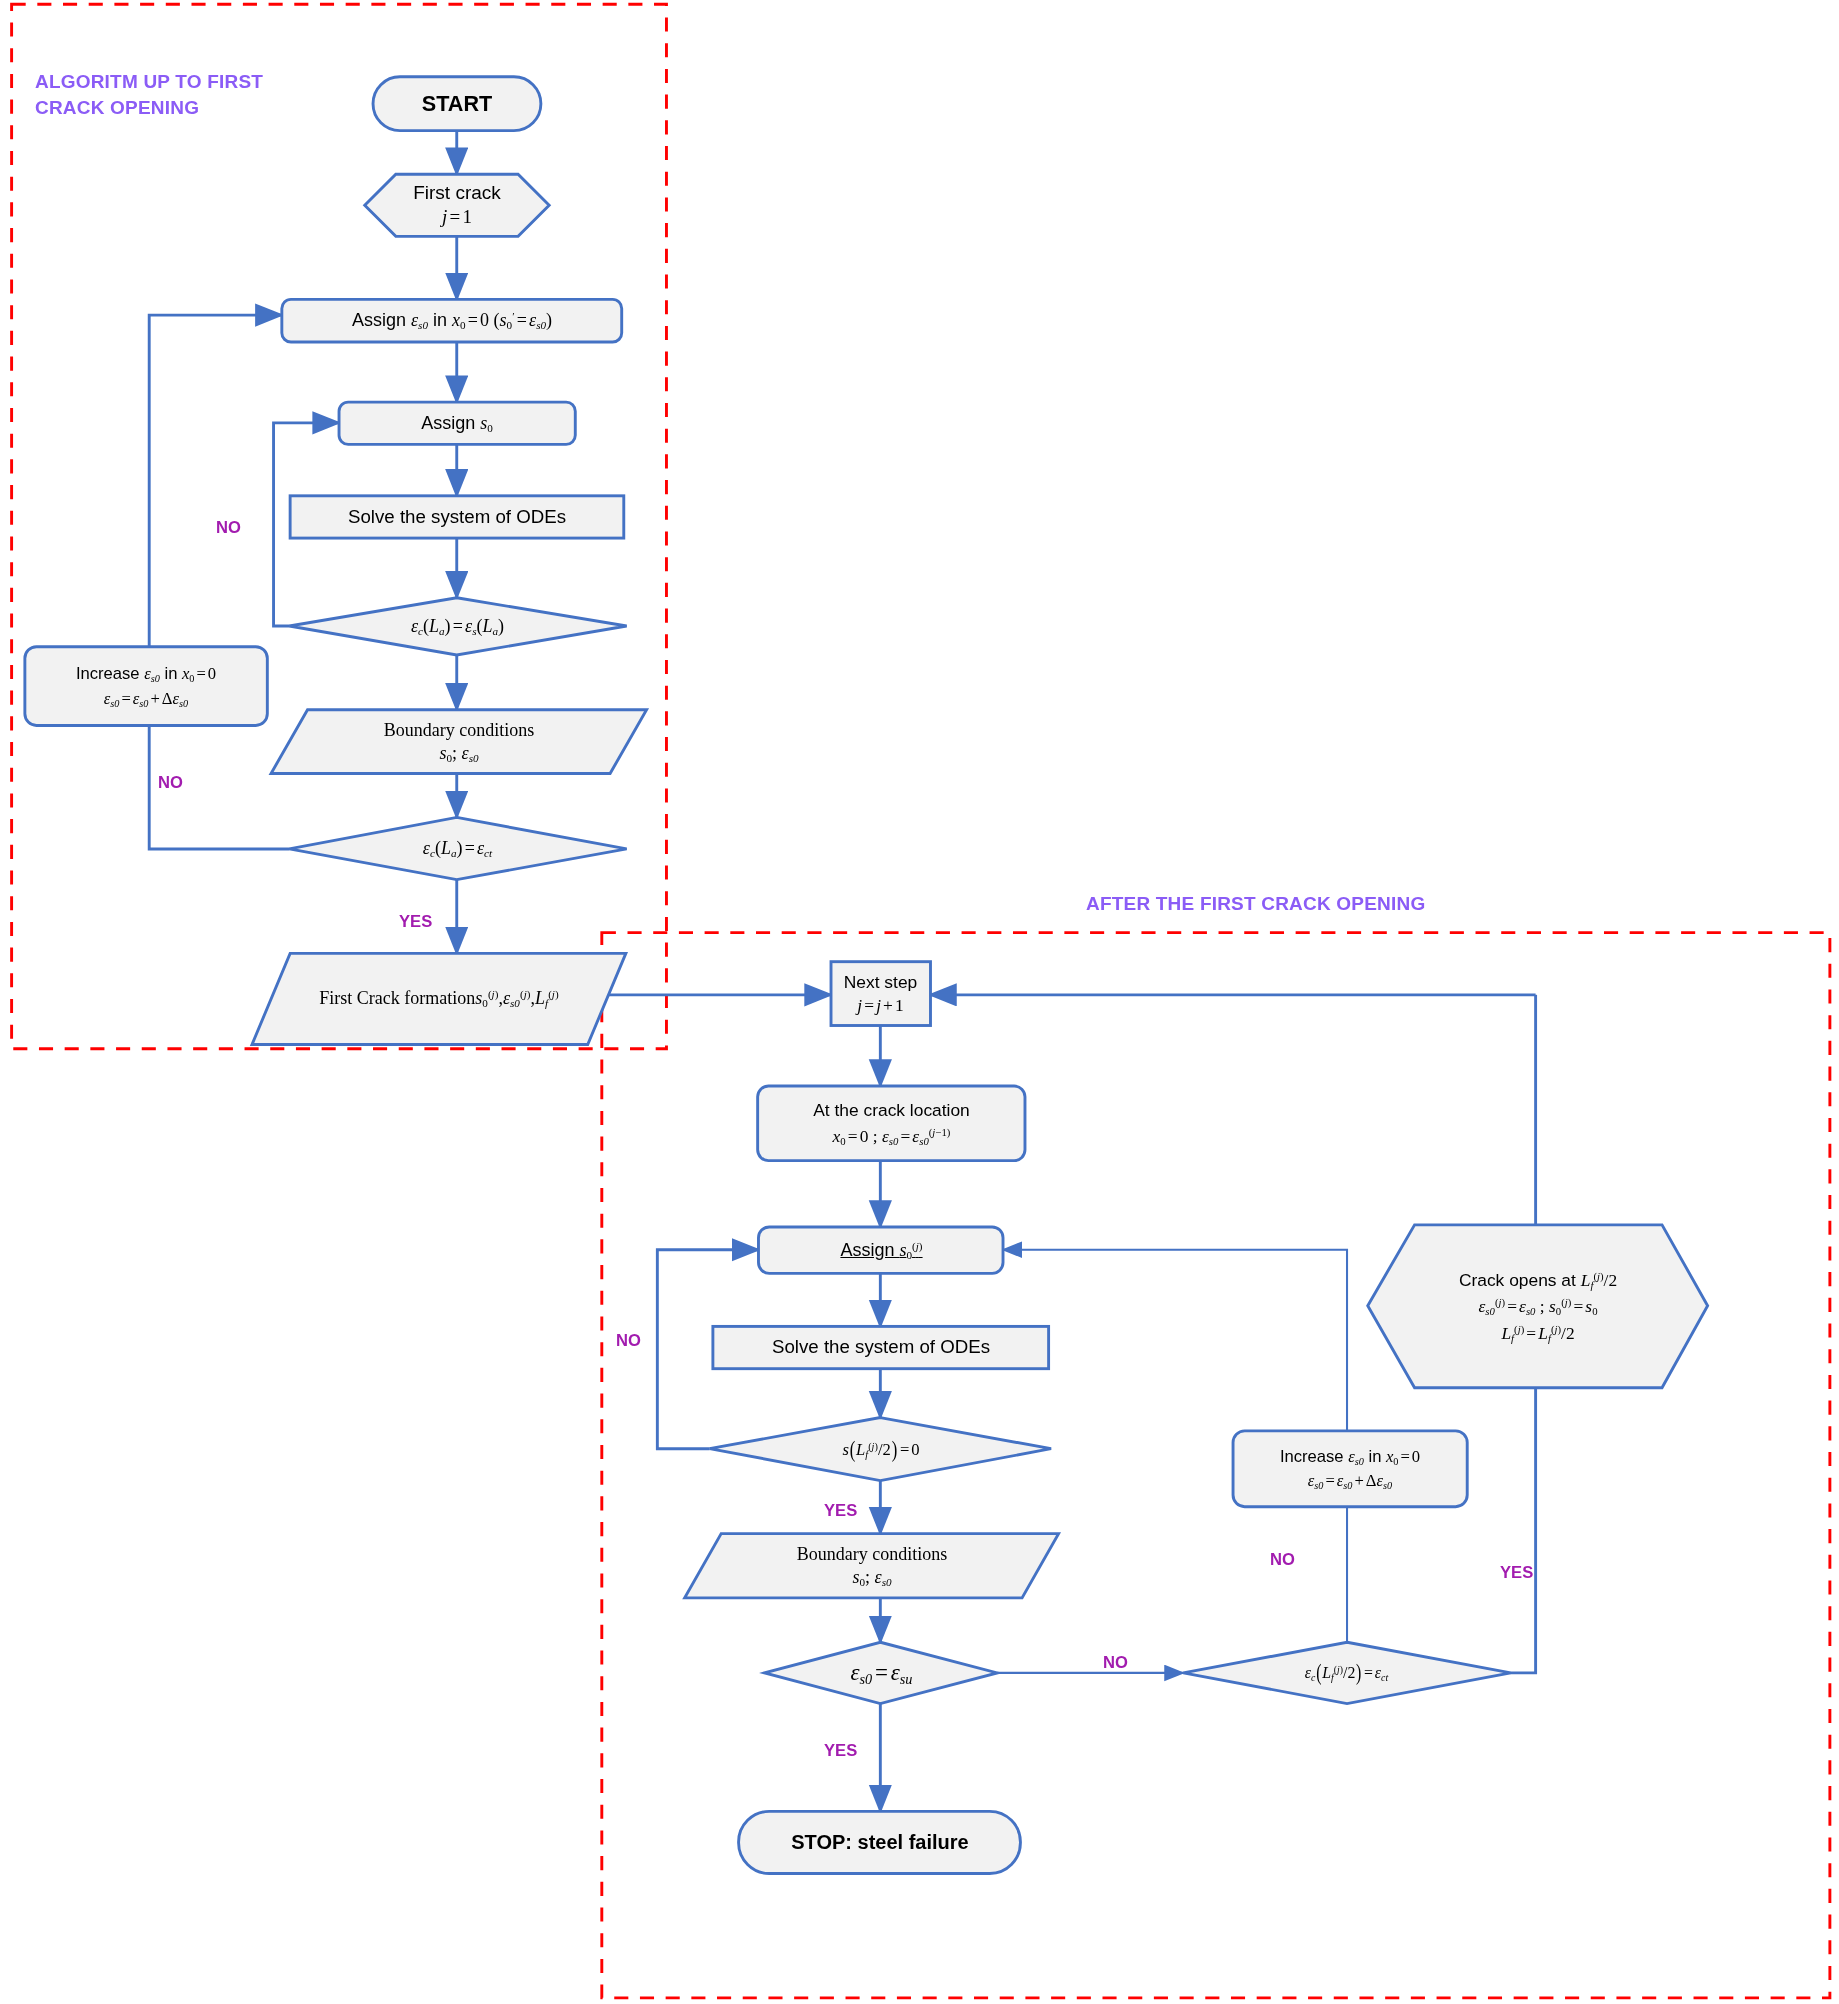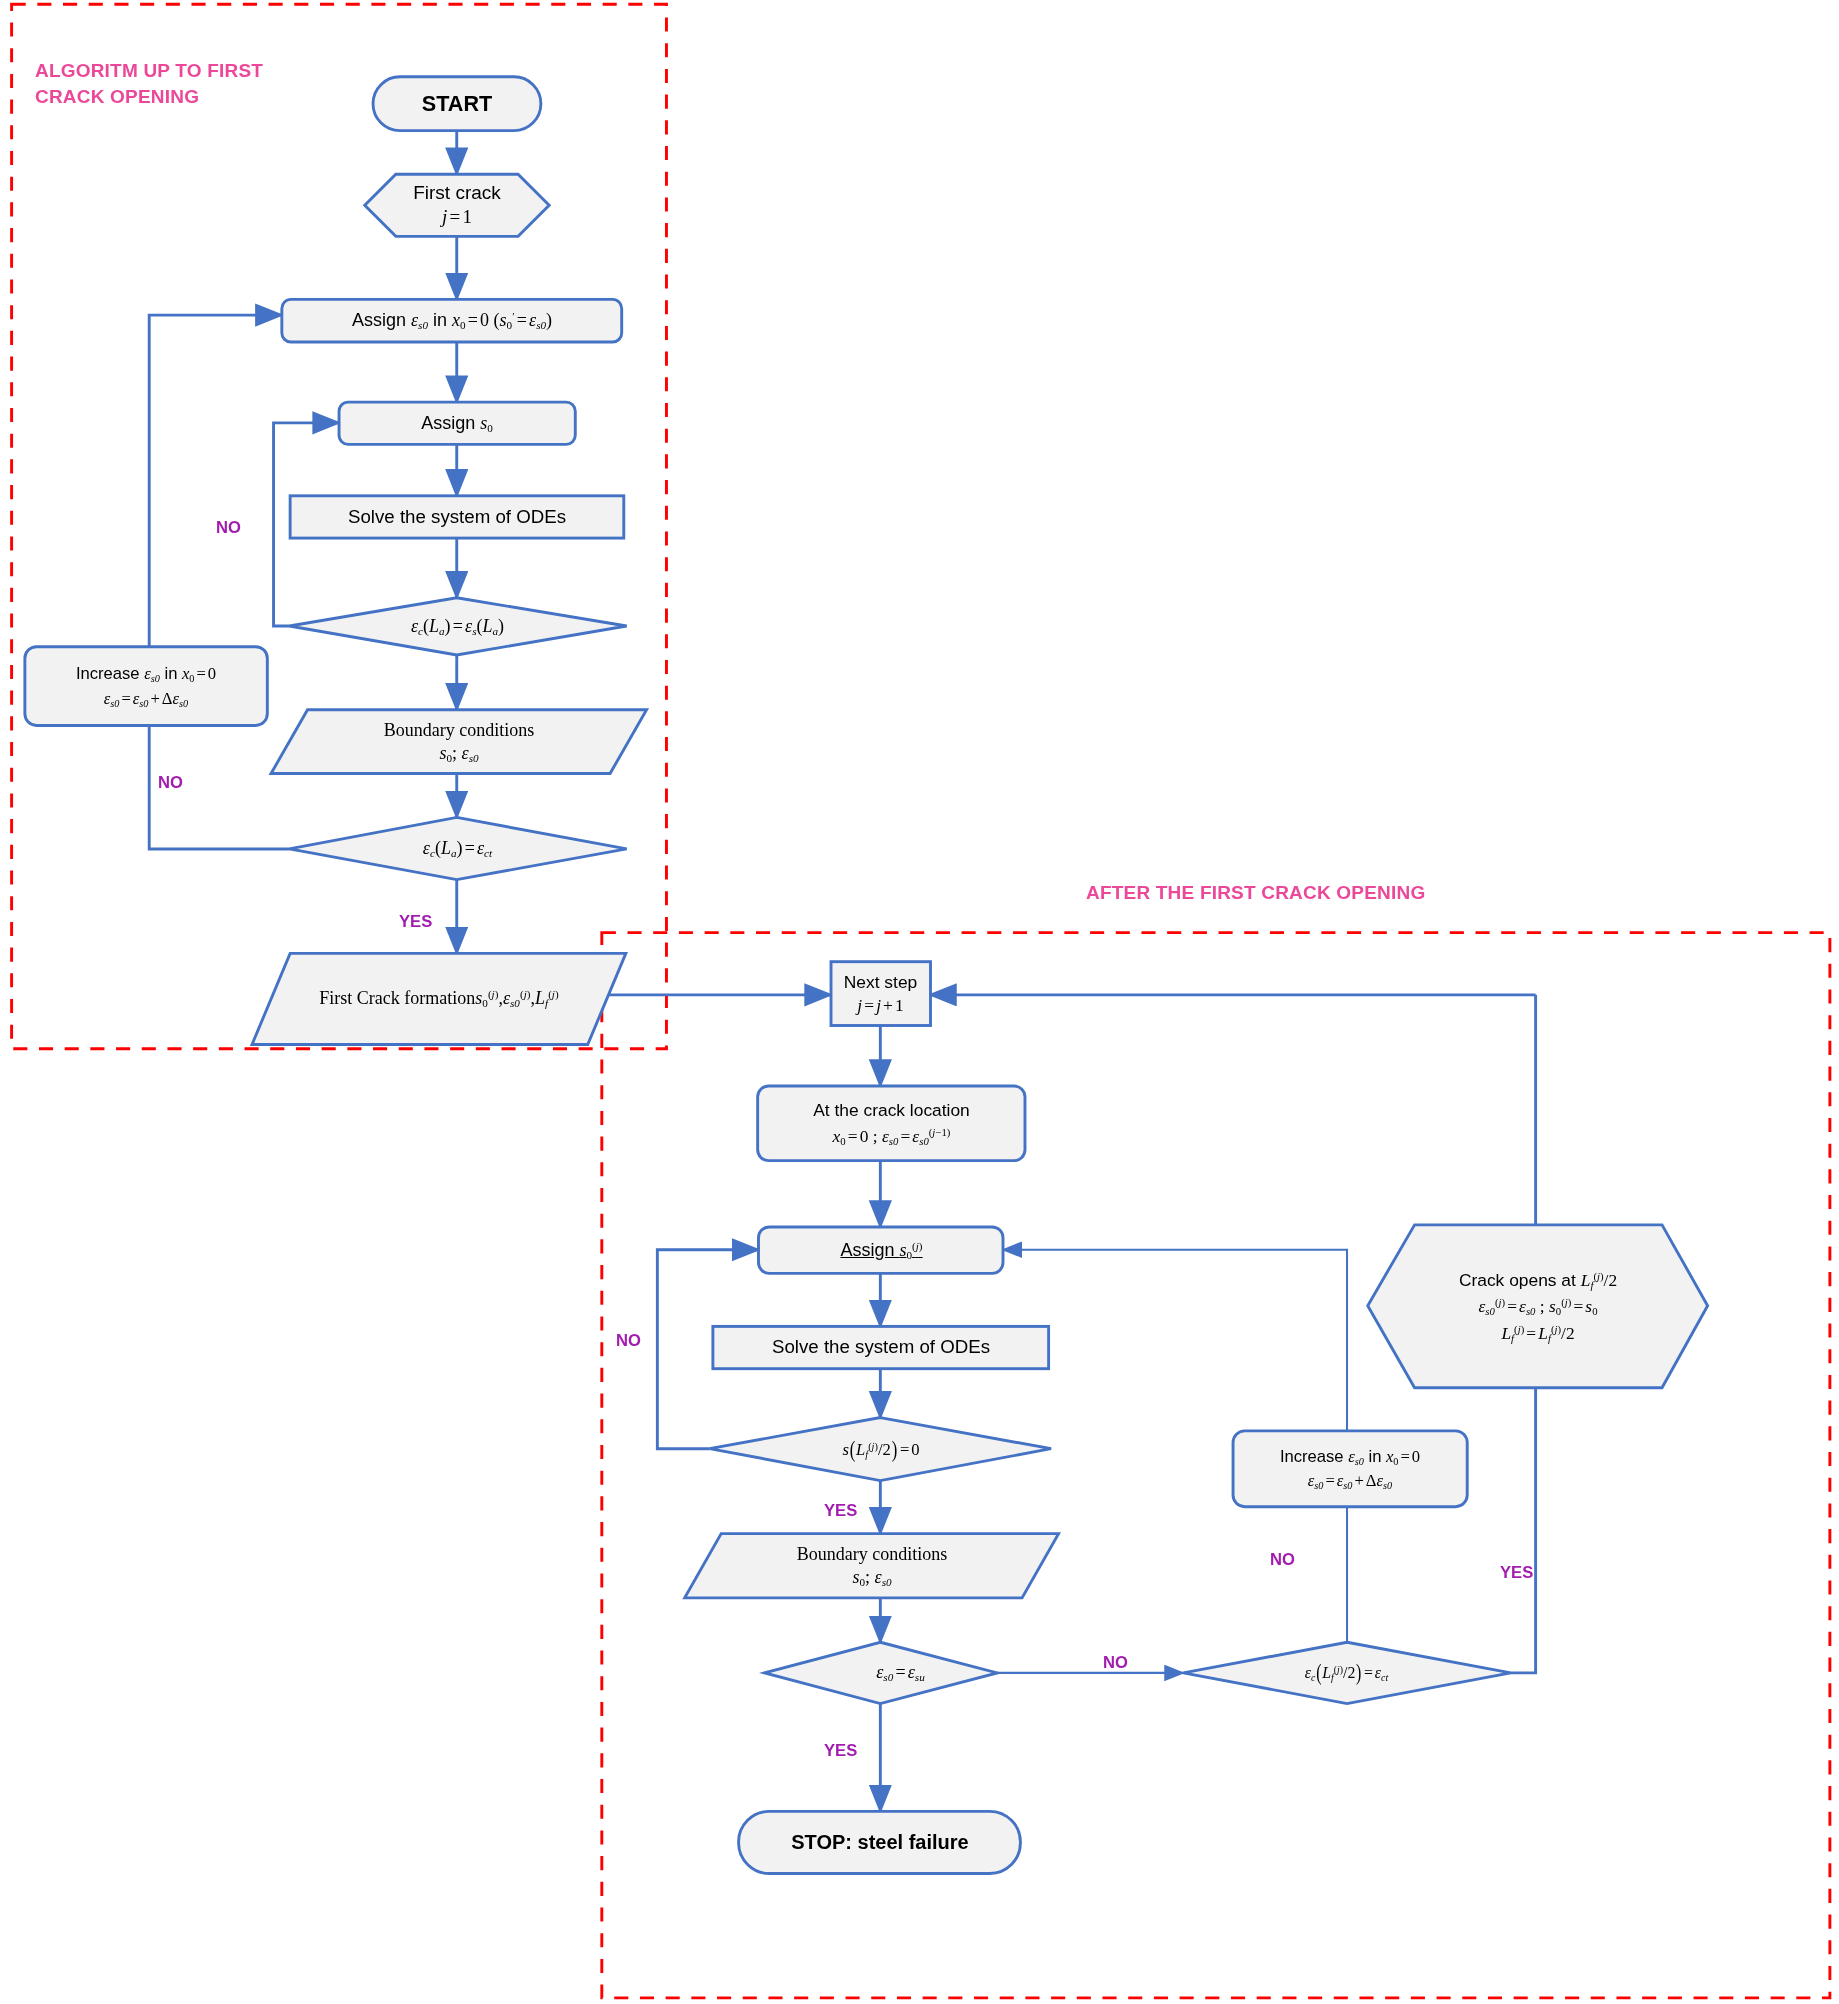--- a/index.html
+++ b/index.html
@@ -19,24 +19,25 @@
     position: absolute;
     left: 0; top: 0;
     width: 1839px;
     height: 2005px;
   }
   .sec-title {
     position: absolute;
     font-family: "Liberation Sans", sans-serif;
     font-weight: bold;
     font-size: 19px;
-    color: #ec4899;
+    color: #8b5cf6;
     letter-spacing: 0.2px;
     line-height: 1.35;
     white-space: pre-line;
+    margin-top: 11px;
   }
   .nodetext {
     position: absolute;
     display: flex;
     align-items: center;
     justify-content: center;
     text-align: center;
     color: #000;
     pointer-events: none;
   }
@@ -247,21 +248,21 @@
 
   <div class="nodetext" style="left:710px; top:1418px; width:342px; height:63px; font-size:16.6px;">
     <span class="ln"><i class="mi">s</i><span class="bigparen">(</span><i class="mi">L</i><sub class="mi">f</sub><sup class="mn">(<i>j</i>)</sup><span class="mn">/2</span><span class="bigparen">)</span><span class="mo">=</span><span class="mn">0</span></span>
   </div>
 
   <div class="nodetext" style="left:685px; top:1534px; width:374px; height:64px; font-size:18px; flex-direction:column; line-height:1.3;">
     <span class="ln txt-serif">Boundary conditions</span>
     <span class="ln"><i class="mi">s</i><sub class="mn">0</sub><span class="mn">;&nbsp;</span><i class="mi">ε</i><sub class="mi">s0</sub></span>
   </div>
 
-  <div class="nodetext" style="left:784px; top:1642px; width:233px; height:61px; font-size:18px;">
+  <div class="nodetext" style="left:765px; top:1642px; width:233px; height:61px; font-size:23px;">
     <span class="ln"><i class="mi">ε</i><sub class="mi">s0</sub><span class="mo">=</span><i class="mi">ε</i><sub class="mi">su</sub></span>
   </div>
 
   <div class="nodetext txt-plain" style="left:739px; top:1811px; width:282px; height:62px; font-size:20px; font-weight:bold;">STOP: steel failure</div>
 
   <div class="nodetext" style="left:1233px; top:1431px; width:234px; height:76px; font-size:16.6px; flex-direction:column; line-height:1.45;">
     <span class="ln"><span class="txt-plain">Increase&nbsp;</span><i class="mi">ε</i><sub class="mi">s0</sub><span class="txt-plain">&nbsp;in&nbsp;</span><i class="mi">x</i><sub class="mn">0</sub><span class="mo">=</span><span class="mn">0</span></span>
     <span class="ln"><i class="mi">ε</i><sub class="mi">s0</sub><span class="mo">=</span><i class="mi">ε</i><sub class="mi">s0</sub><span class="mo">+</span><span class="mn">Δ</span><i class="mi">ε</i><sub class="mi">s0</sub></span>
   </div>
 

